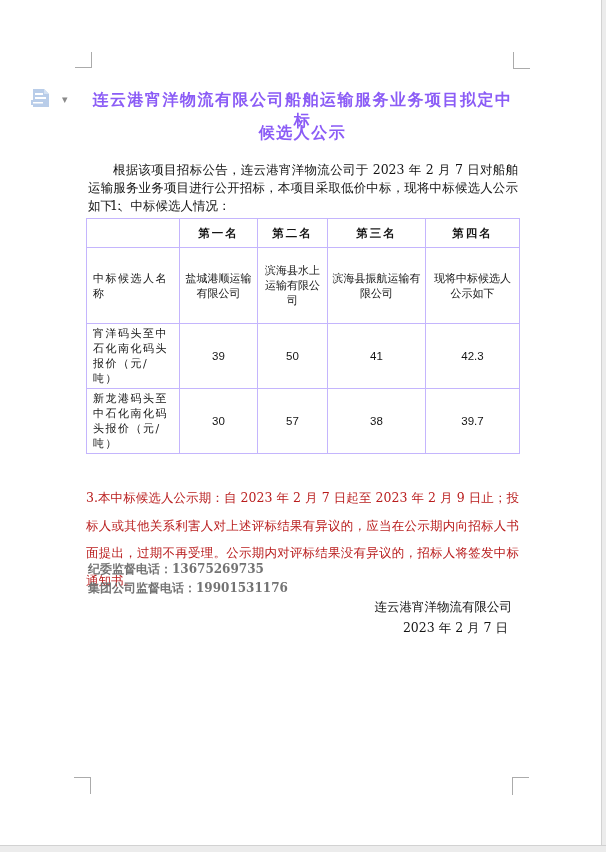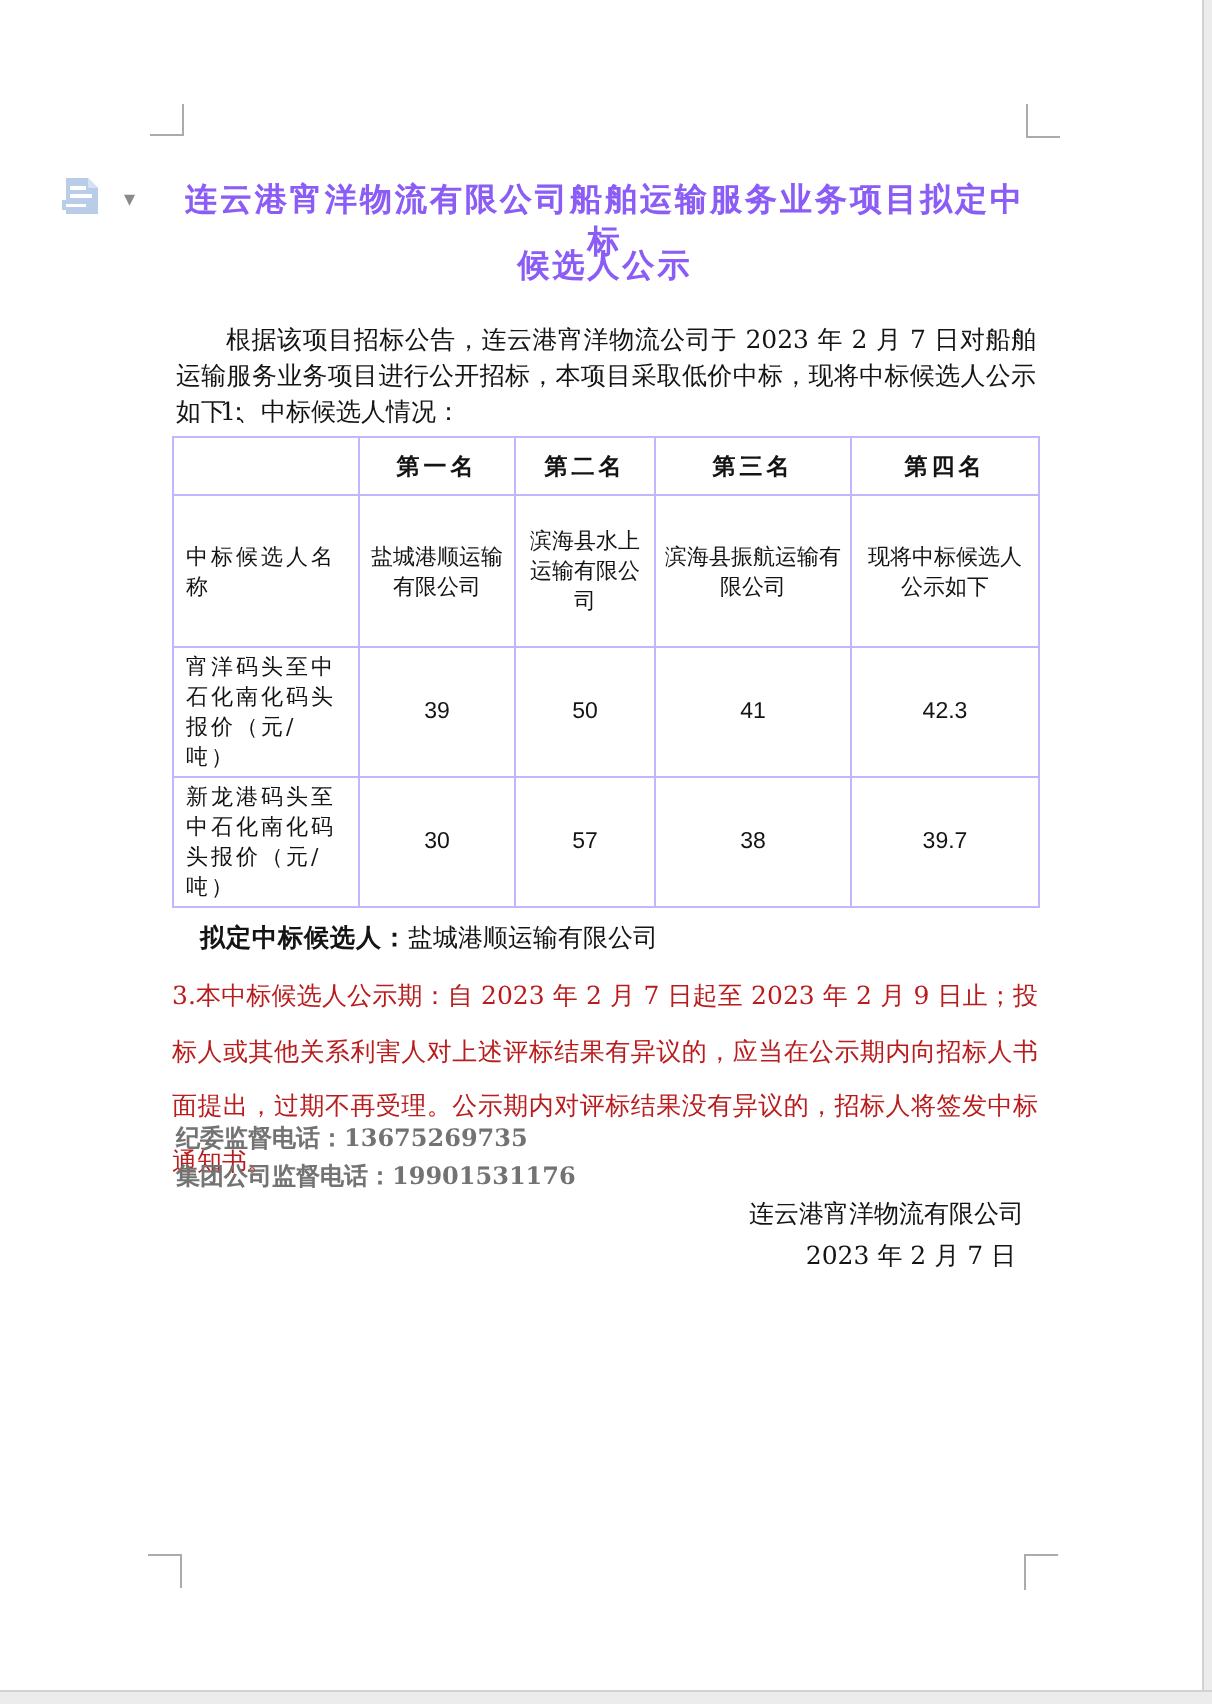--- a/index.html
+++ b/index.html
@@ -189,23 +189,20 @@
     <tr class="r-price2">
       <td class="rowlabel">新龙港码头至中石化南化码头报价（元/吨）</td>
       <td class="num">30</td>
       <td class="num">57</td>
       <td class="num">38</td>
       <td class="num">39.7</td>
     </tr>
   </tbody>
     </table>
 
-  <div class="proposed">
-    <span class="lbl">拟定中标候选人：</span><span>盐城港顺运输有限公司</span>
-  </div>
 
   <div class="para3">3.本中标候选人公示期：自 2023 年 2 月 7 日起至 2023 年 2 月 9 日止；投标人或其他关系利害人对上述评标结果有异议的，应当在公示期内向招标人书面提出，过期不再受理。公示期内对评标结果没有异议的，招标人将签发中标通知书。</div>
 
   <div class="phones">
     <div>纪委监督电话：13675269735</div>
     <div>集团公司监督电话：19901531176</div>
   </div>
 
   <div class="signature">
     <div>连云港宵洋物流有限公司</div>

